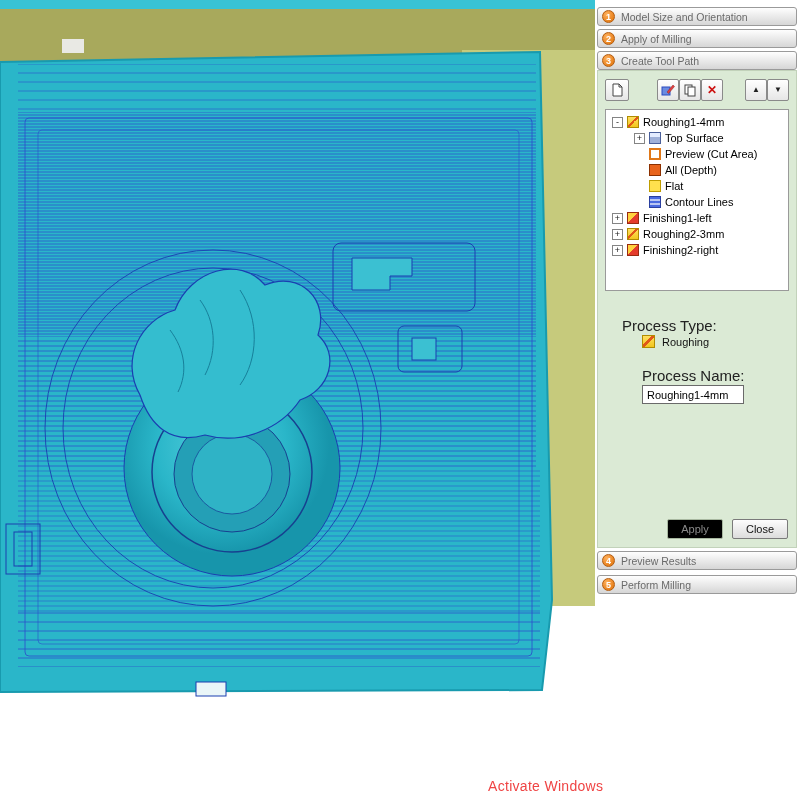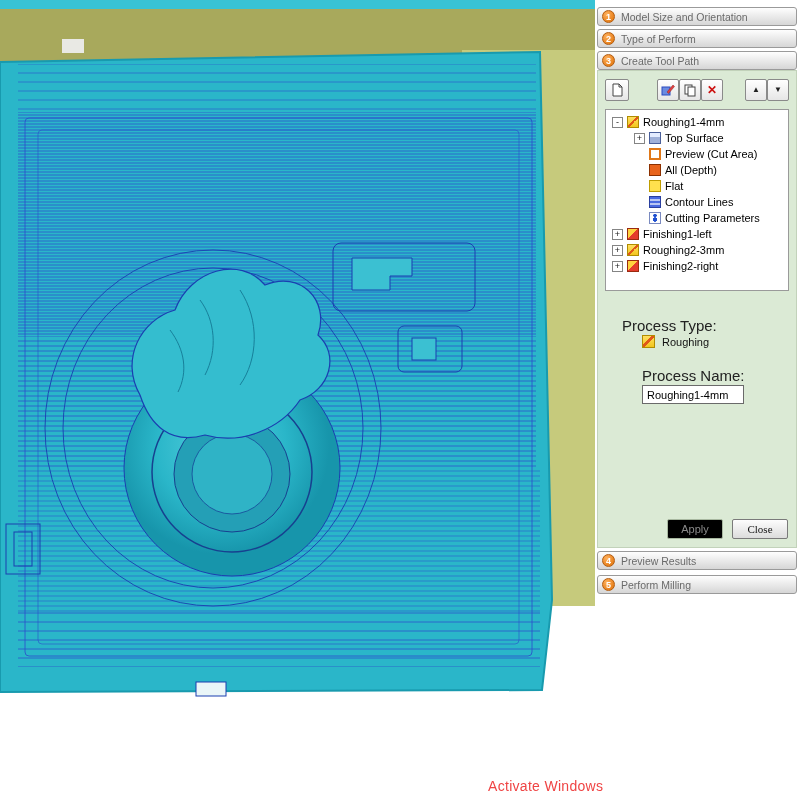--- a/index.html
+++ b/index.html
@@ -72,21 +72,21 @@
   .pt-value .ticon { width:13px; height:13px; flex:0 0 13px; }
   .pn-input {
     position:absolute; left:44px; top:314px; width:102px; height:19px;
     border:1px solid #6a6a6a; font-size:11px; padding:1px 4px;
     font-family:"Liberation Sans", sans-serif;
   }
 
   .actions { position:absolute; right:8px; bottom:8px; display:flex; gap:9px; }
   .btn { width:56px; height:20px; font-size:11px; border-radius:2px; font-family:"Liberation Sans", sans-serif; cursor:pointer; }
   .btn.apply { background:#000000; color:#8a8a8a; border:1px solid #a8b8a0; }
-  .btn.close { background:linear-gradient(#fdfdfd,#dcdcdc); color:#111; border:1px solid #7a7a7a;font-family:Liberation Serif, serif; }
+  .btn.close { background:linear-gradient(#fdfdfd,#dcdcdc); color:#111; border:1px solid #7a7a7a; }
 
   .watermark {
     position:absolute; left:488px; top:778px; font-size:14px; color:#ef4444;
     letter-spacing:0.3px;
   }
 </style>
 </head>
 <body>
 
 <div id="viewport">
@@ -157,21 +157,21 @@
 </div>
 
 <div id="side-panel">
 
   <div class="step-header h1">
     <span class="step-num">1</span>
     <span class="step-label">Model Size and Orientation</span>
   </div>
   <div class="step-header h2">
     <span class="step-num">2</span>
-    <span class="step-label">Type of Perform</span>
+    <span class="step-label">Apply of Milling</span>
   </div>
   <div class="step-header h3">
     <span class="step-num">3</span>
     <span class="step-label">Create Tool Path</span>
   </div>
 
   <div class="green-panel">
 
     <div class="toolbar">
       <button class="tb-btn">
@@ -229,25 +229,20 @@
       <div class="tree-row child">
         <span class="expander blank"></span>
         <span class="ticon flat"></span>
         <span>Flat</span>
       </div>
       <div class="tree-row child">
         <span class="expander blank"></span>
         <span class="ticon contour"></span>
         <span>Contour Lines</span>
       </div>
-      <div class="tree-row child">
-        <span class="expander blank"></span>
-        <span class="ticon params"></span>
-        <span>Cutting Parameters</span>
-      </div>
       <div class="tree-row">
         <span class="expander">+</span>
         <span class="ticon finishing"></span>
         <span>Finishing1-left</span>
       </div>
       <div class="tree-row">
         <span class="expander">+</span>
         <span class="ticon roughing"></span>
         <span>Roughing2-3mm</span>
       </div>

